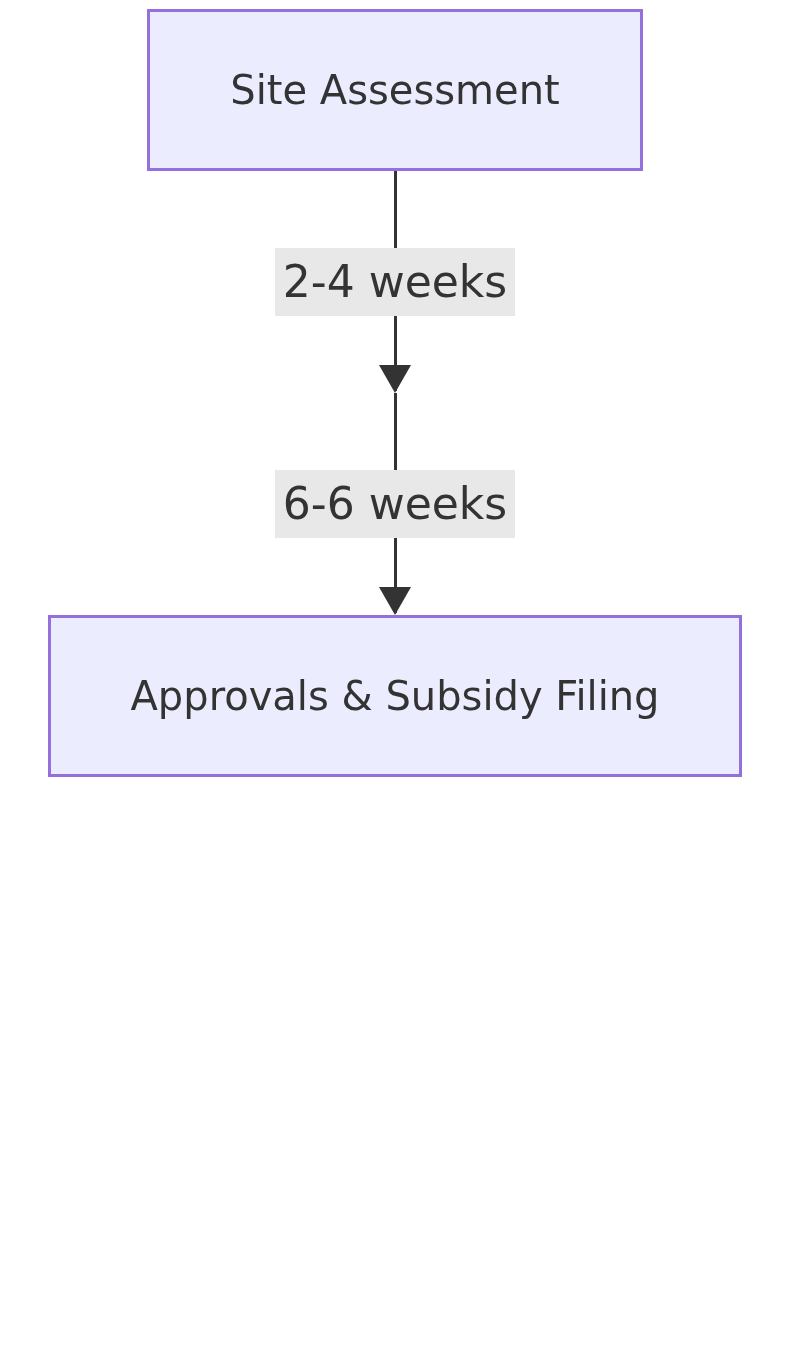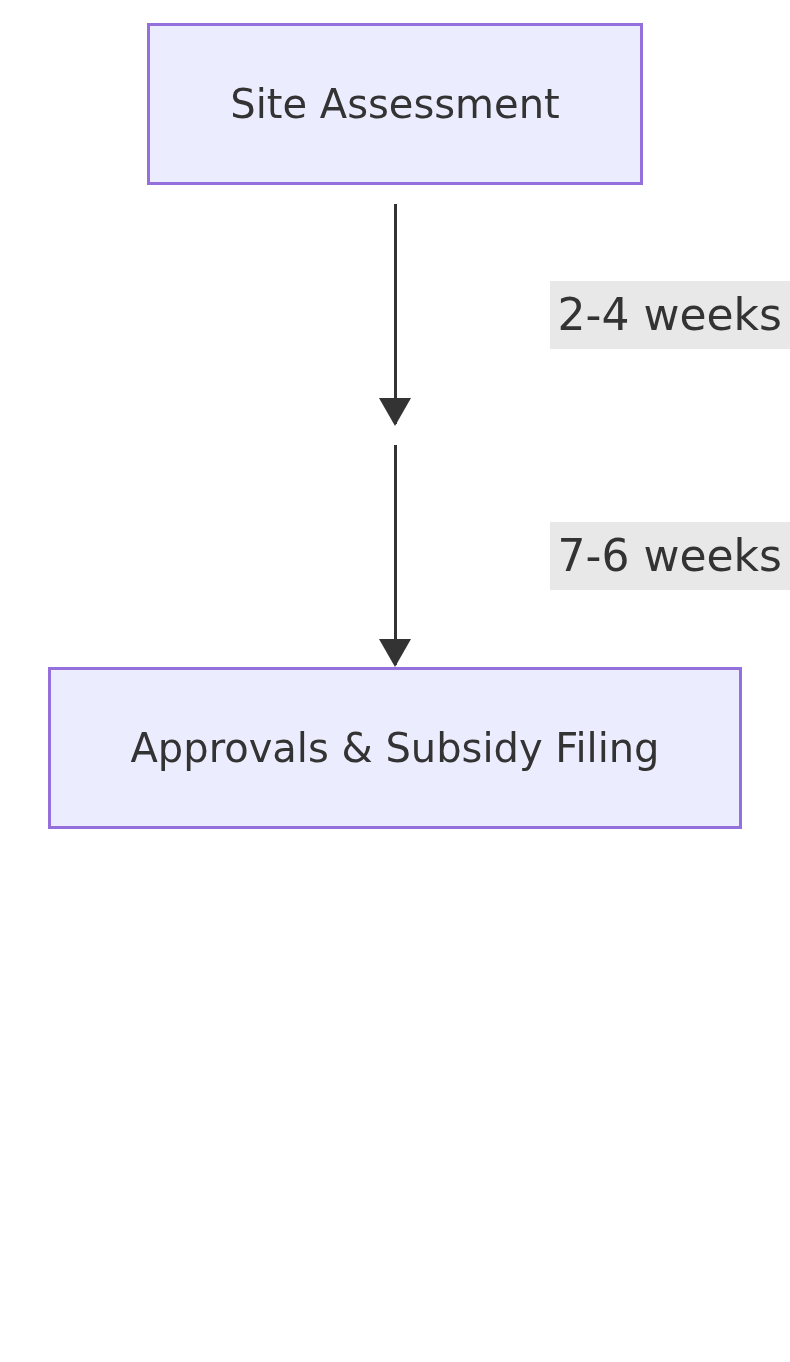--- a/index.html
+++ b/index.html
@@ -21,21 +21,21 @@
     height: 1362px;
     overflow: hidden;
     font-family: "DejaVu Sans", "Liberation Sans", sans-serif;
   }
   .diagram {
     width: 790px;
     height: 1158px;
     display: flex;
     flex-direction: column;
     align-items: center;
-    padding-top: 23px;
+    padding-top: 9px;
   }
   .node {
     flex: 0 0 auto;
     min-height: 162px;
     padding: 0 80px;
     background: var(--node-fill);
     border: 3px solid var(--node-border);
     color: var(--text-color);
     font-size: 40px;
     line-height: 1.2;
@@ -44,22 +44,21 @@
     justify-content: center;
     white-space: nowrap;
   }
   .connector {
     flex: 0 0 auto;
     position: relative;
     width: 100%;
     height: 222px;
     display: flex;
     align-items: center;
-    justify-content: flex-end;
-    margin-top: 19px;
+    justify-content: center;
   }
   .connector .line {
     position: absolute;
     left: 50%;
     top: 0;
     bottom: 2px;
     width: 3px;
     margin-left: -1.5px;
     background: var(--arrow-color);
   }
@@ -97,21 +96,21 @@
   <div class="connector">
     <div class="line"></div>
     <div class="arrowhead"></div>
     <div class="edge-label">2-4 weeks</div>
   </div>
 
 
   <div class="connector">
     <div class="line"></div>
     <div class="arrowhead"></div>
-    <div class="edge-label">7-6 weeks</div>
+    <div class="edge-label">6-6 weeks</div>
   </div>
 
   <div class="node">
     <span>Approvals &amp; Subsidy Filing</span>
   </div>
 
 
 
 </div>
 

